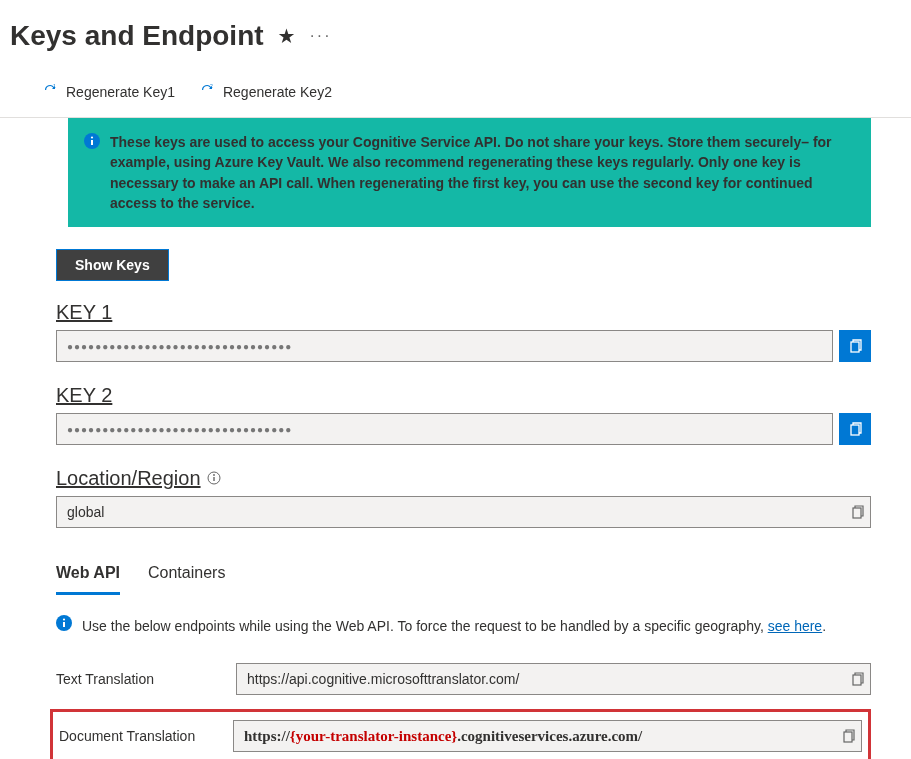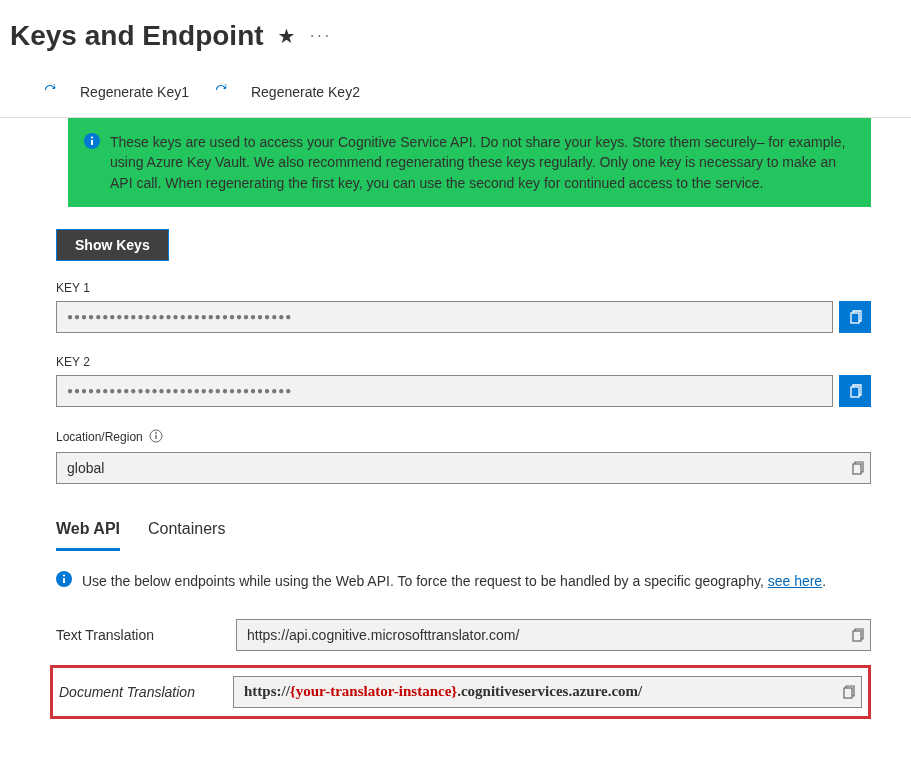--- a/index.html
+++ b/index.html
@@ -33,59 +33,61 @@
     .toolbar {
       display: flex;
       align-items: center;
       gap: 20px;
       padding: 16px 40px 12px 40px;
       border-bottom: 1px solid #e1dfdd;
     }
     .toolbar-btn {
       display: flex;
       align-items: center;
-      gap: 22px;
+      gap: 8px;
       background: none;
       border: none;
       cursor: pointer;
       font-size: 14px;
       color: #323130;
       padding: 4px 2px;
     }
     .regen-icon svg { width: 16px; height: 16px; }
     .info-panel {
       display: flex;
-      background: #22c55e;
+      background: #14b8a6;
       padding: 14px 16px 14px 16px;
       margin: 0 40px 0 68px;
       gap: 10px;
       line-height: 1.45;
       color: #323130;
+      font-weight: bold;
     }
     .info-panel .info-icon { flex-shrink: 0; margin-top: 1px; }
     .info-icon svg { width: 16px; height: 16px; }
     .content { padding: 22px 40px 20px 56px; }
     .show-keys-btn {
       background: #404040;
       color: #fff;
       border: 1px solid #0078d4;
       font-size: 14px;
       font-weight: 600;
       padding: 7px 18px;
       cursor: pointer;
       margin-bottom: 20px;
     }
     .field-block { margin-bottom: 22px; }
     .field-label {
-      font-size: 12px;
+      font-size: 20px;
       color: #323130;
       margin-bottom: 6px;
       display: flex;
       align-items: center;
       gap: 6px;
+      text-decoration: underline;
     }
     .field-row { display: flex; align-items: stretch; gap: 6px; }
     .text-input {
       flex: 1;
       border: 1px solid #8a8886;
       background: #f3f2f1;
       padding: 6px 10px;
       font-size: 14px;
       font-family: inherit;
       color: #323130;
@@ -144,21 +146,21 @@
       align-items: center;
       margin-bottom: 14px;
     }
     .endpoint-label { width: 180px; flex-shrink: 0; }
     .highlight-box {
       border: 3px solid #d13438;
       padding: 8px 6px 8px 0;
       margin-left: -6px;
     }
     .highlight-box .endpoint-row { margin-bottom: 0; }
-    .highlight-box .endpoint-label { padding-left: 6px; font-style: italic; }
+    .highlight-box .endpoint-label { padding-left: 6px; }
     .doc-input {
       font-family: Georgia, "Times New Roman", serif;
       font-weight: bold;
       font-size: 15px;
     }
     .placeholder-red { color: #c40000; }
   </style>
 </head>
 <body>
 

